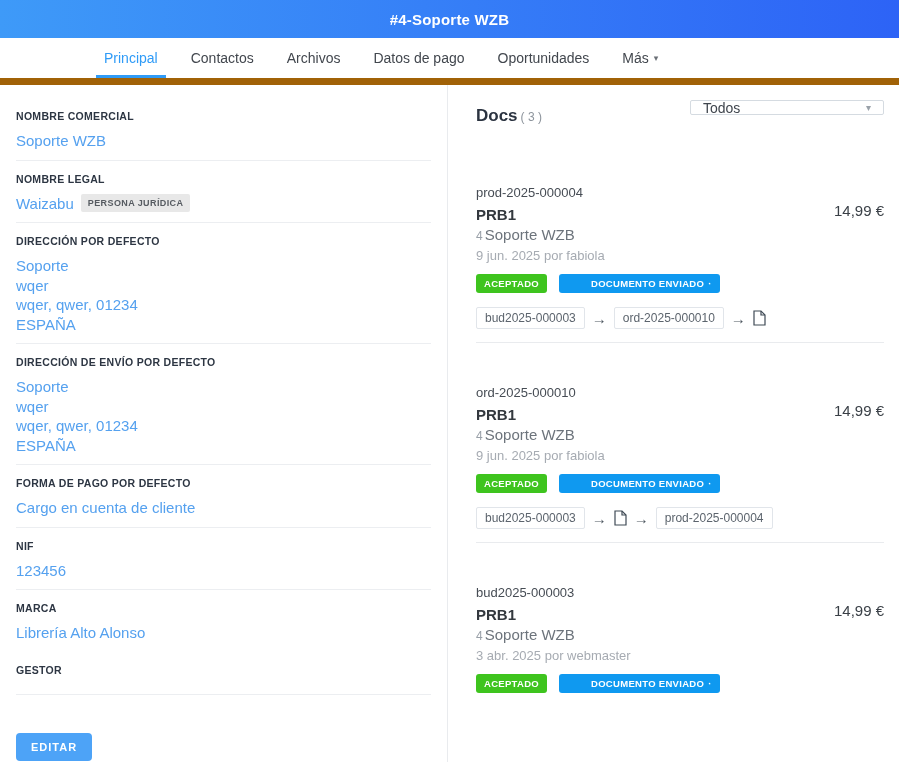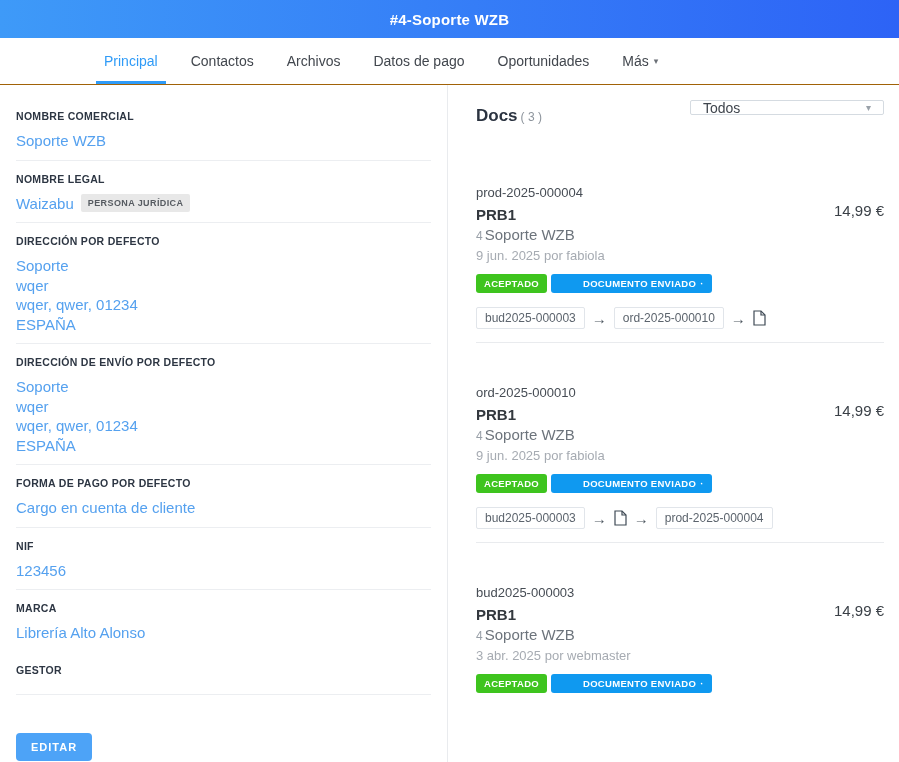--- a/index.html
+++ b/index.html
@@ -21,21 +21,21 @@
     height:38px;flex:0 0 38px;
     background:linear-gradient(90deg,var(--header-grad-1,#3e9af8),var(--header-grad-2,#2d63f6));
     display:flex;align-items:center;justify-content:center;
   }
   .topbar-title{color:#fff;font-size:15px;font-weight:bold;letter-spacing:.2px;}
 
   
   .tabs{
     height:47px;flex:0 0 47px;background:#fff;
     display:flex;align-items:stretch;padding-left:96px;
-    border-bottom:1px solid #a16207;
+    border-bottom:7px solid #a16207;
   }
   .tab{
     display:flex;align-items:center;padding:0 8px;margin-right:17px;
     font-size:14px;color:#42474e;cursor:pointer;border-bottom:3px solid transparent;
     padding-top:3px;
   }
   .tab.active{color:var(--accent-blue,#2f9bf7);border-bottom-color:var(--accent-blue,#2f9bf7);}
   .tab .caret{font-size:9px;color:#6b7077;margin-left:5px;line-height:1;}
 
   
@@ -80,21 +80,21 @@
   .doc-card{border-bottom:1px solid var(--divider,#e9ebee);padding-bottom:13px;}
   .doc-card.last{border-bottom:none;}
   .doc-card + .doc-card{padding-top:42px;}
   .card-inner{display:flex;justify-content:space-between;}
   .doc-price{font-size:15px;color:#3a4047;padding-top:17px;white-space:nowrap;}
   .doc-code{font-size:13px;color:#464c54;line-height:16px;margin-bottom:4px;}
   .doc-product{font-size:15px;font-weight:bold;color:#33383e;line-height:20px;}
   .doc-contact{font-size:15px;color:#6d747c;line-height:19px;}
   .doc-contact .num{font-size:12px;color:#99a0a8;margin-right:2px;}
   .doc-meta{font-size:13px;color:#a6abb2;line-height:19px;}
-  .doc-badges{margin-top:9px;display:flex;gap:4px;}
+  .doc-badges{margin-top:9px;display:flex;gap:12px;}
   .badge{
     color:#fff;font-size:9.5px;font-weight:bold;letter-spacing:.3px;
     padding:4px 8px;border-radius:3px;display:inline-flex;align-items:center;gap:4px;
     white-space:nowrap;
   }
   .badge.green{background:var(--badge-green,#3ec41e);}
   .badge.blue{background:var(--badge-blue,#0f99f0);cursor:pointer;padding-left:32px;}
   .badge .dot{font-weight:bold;}
   .doc-chain{margin-top:14px;display:flex;align-items:center;gap:7px;height:22px;}
   .chain-box{

